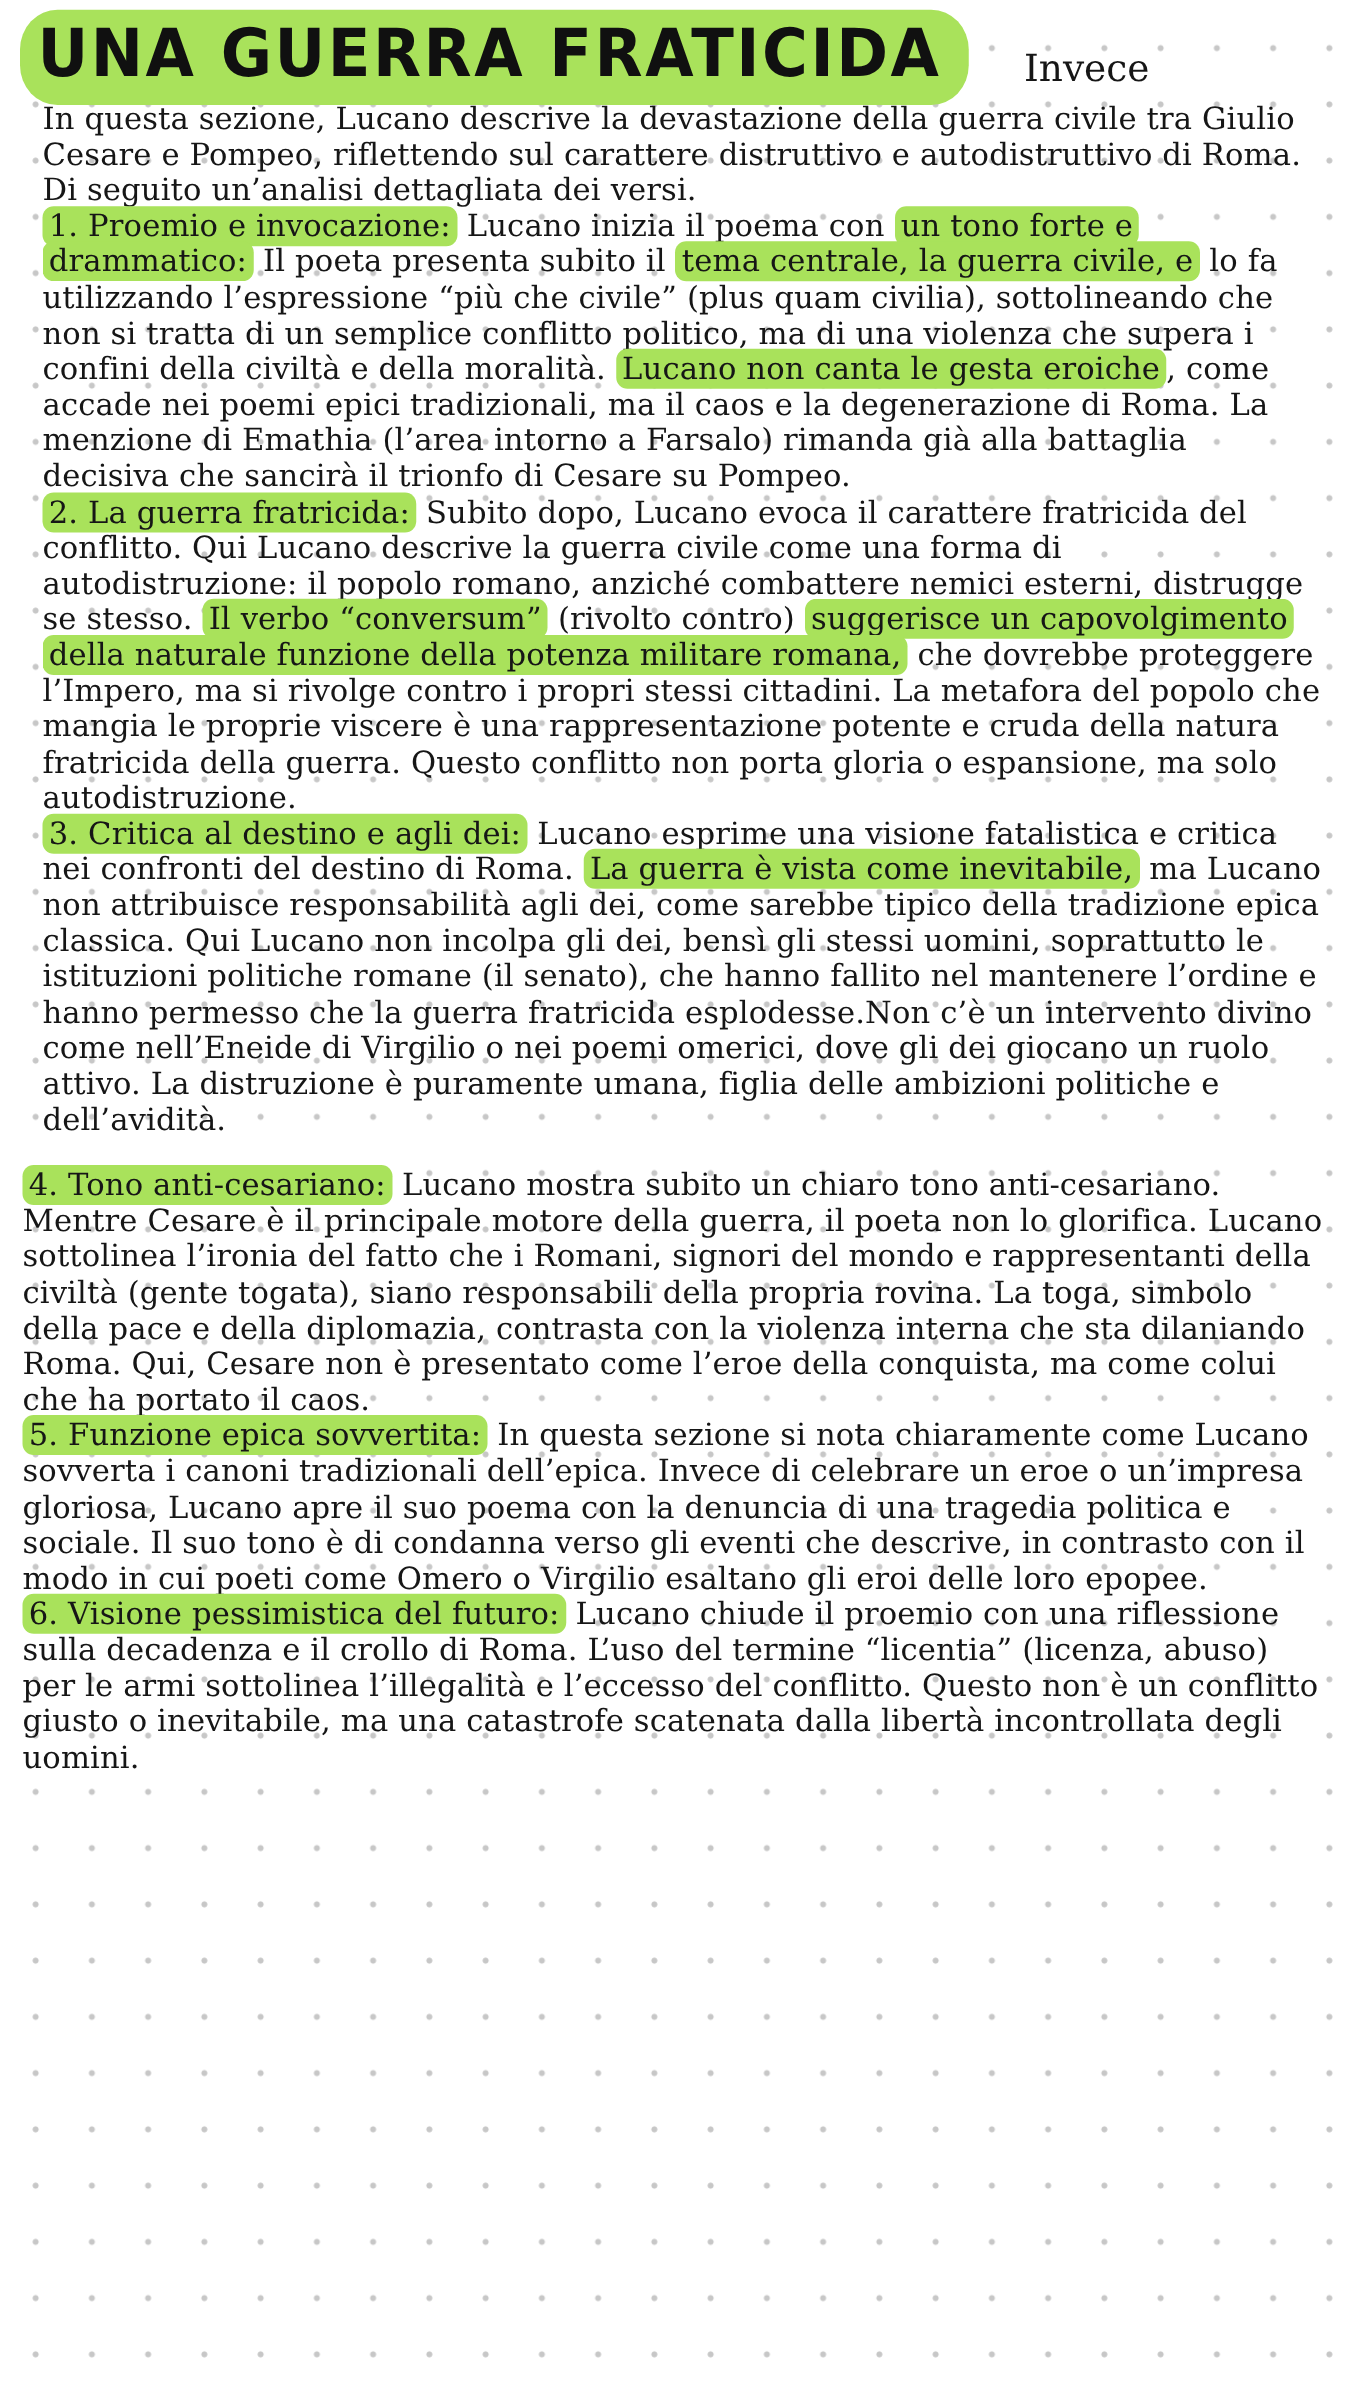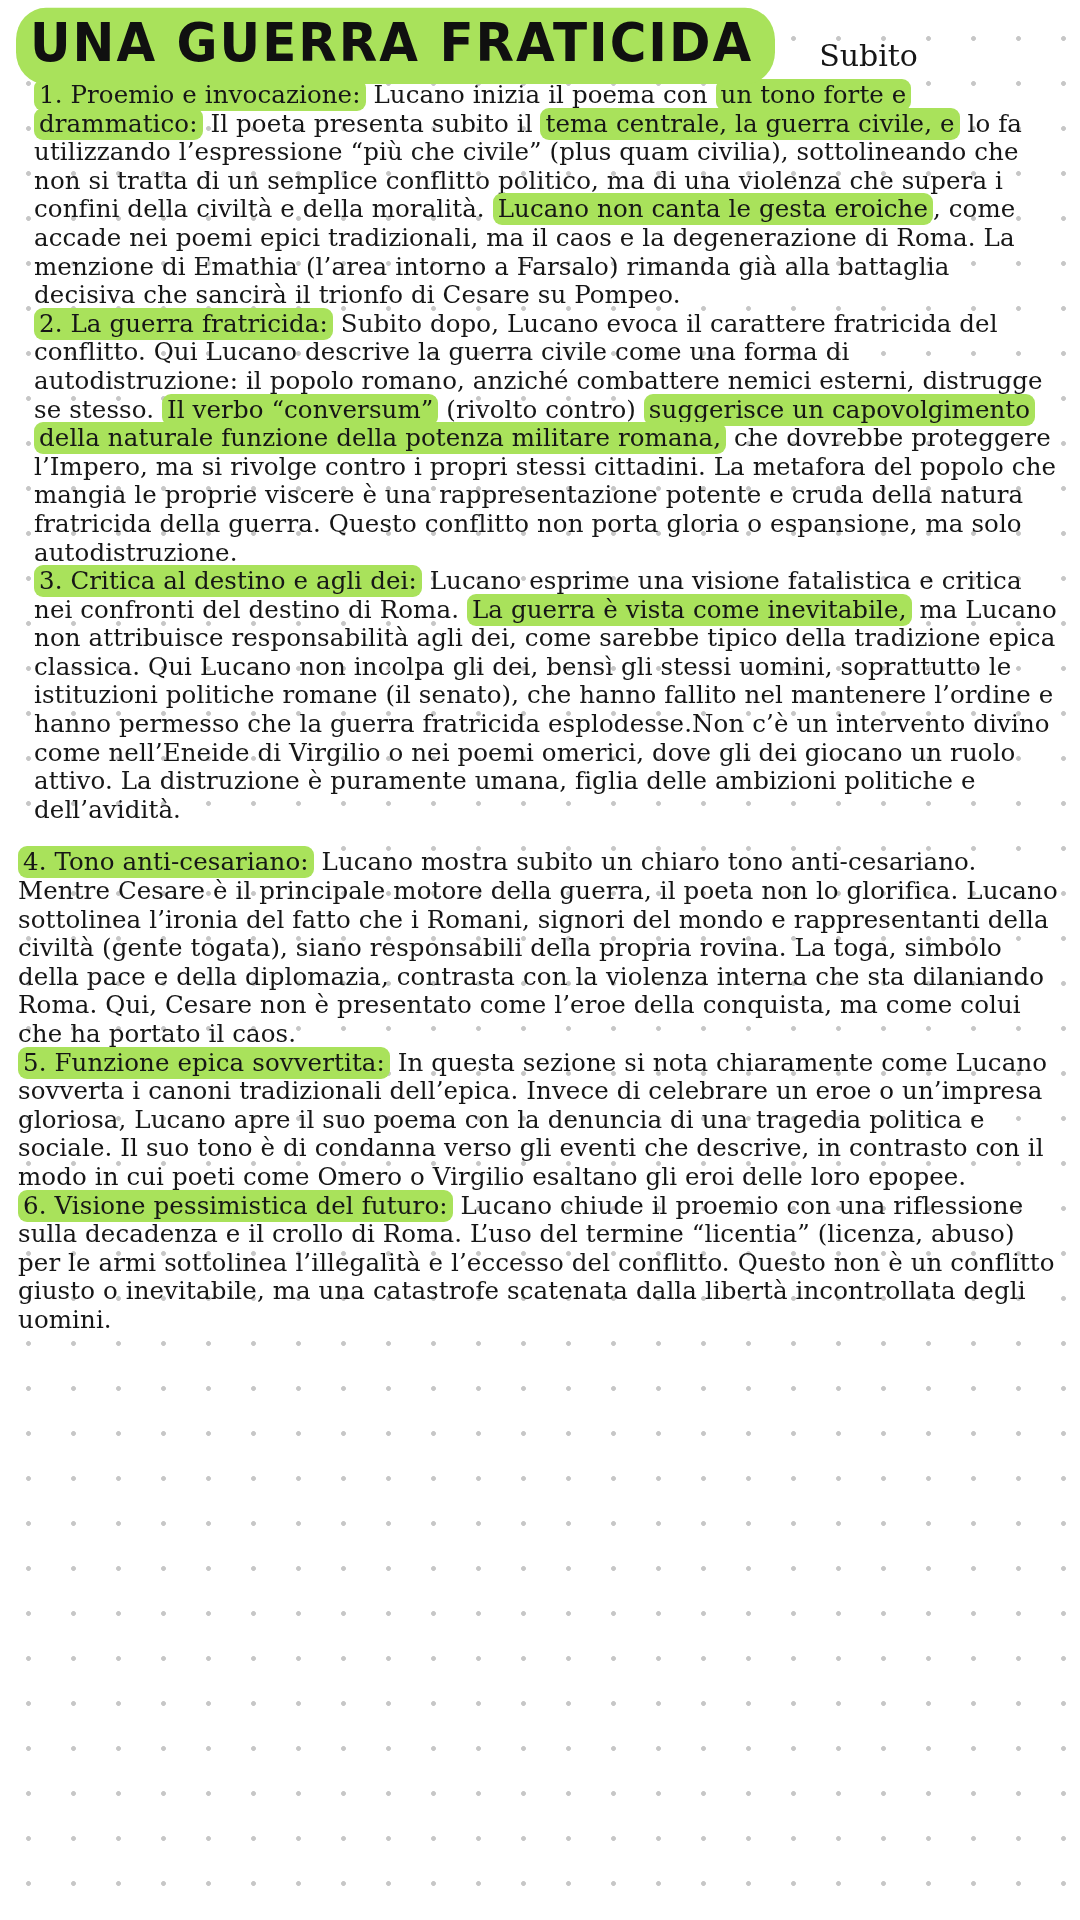--- a/index.html
+++ b/index.html
@@ -65,23 +65,24 @@
     text-align: right;
     -webkit-box-decoration-break: clone;
   }
 </style>
 </head>
 <body>
 
 <div class="page">
   <div class="header">
     <h1 class="title"><span class="pill">UNA GUERRA FRATICIDA</span></h1>
-    <div class="corner">Subito</div>
+    <div class="corner">Invece</div>
   </div>
 
+  <p class="para indent">In questa sezione, Lucano descrive la devastazione della guerra civile tra Giulio Cesare e Pompeo, riflettendo sul carattere distruttivo e autodistruttivo di Roma. Di seguito un’analisi dettagliata dei versi.</p>
 
   <div id="sections">
       <p class="para indent"><span class="hl">1. Proemio e invocazione:</span><span class="seg"> Lucano inizia il poema con </span><span class="hl">un tono forte e drammatico:</span><span class="seg"> Il poeta presenta subito il </span><span class="hl">tema centrale, la guerra civile, e</span><span class="seg"> lo fa utilizzando l’espressione “più che civile” (plus quam civilia), sottolineando che non si tratta di un semplice conflitto politico, ma di una violenza che supera i confini della civiltà e della moralità. </span><span class="hl">Lucano non canta le gesta eroiche</span><span class="seg">, come accade nei poemi epici tradizionali, ma il caos e la degenerazione di Roma. La menzione di Emathia (l’area intorno a Farsalo) rimanda già alla battaglia decisiva che sancirà il trionfo di Cesare su Pompeo.</span></p>
       <p class="para indent"><span class="hl">2. La guerra fratricida:</span><span class="seg"> Subito dopo, Lucano evoca il carattere fratricida del conflitto. Qui Lucano descrive la guerra civile come una forma di autodistruzione: il popolo romano, anziché combattere nemici esterni, distrugge se stesso. </span><span class="hl">Il verbo “conversum”</span><span class="seg"> (rivolto contro) </span><span class="hl">suggerisce un capovolgimento della naturale funzione della potenza militare romana,</span><span class="seg"> che dovrebbe proteggere l’Impero, ma si rivolge contro i propri stessi cittadini. La metafora del popolo che mangia le proprie viscere è una rappresentazione potente e cruda della natura fratricida della guerra. Questo conflitto non porta gloria o espansione, ma solo autodistruzione.</span></p>
       <p class="para indent"><span class="hl">3. Critica al destino e agli dei:</span><span class="seg"> Lucano esprime una visione fatalistica e critica nei confronti del destino di Roma. </span><span class="hl">La guerra è vista come inevitabile,</span><span class="seg"> ma Lucano non attribuisce responsabilità agli dei, come sarebbe tipico della tradizione epica classica. Qui Lucano non incolpa gli dei, bensì gli stessi uomini, soprattutto le istituzioni politiche romane (il senato), che hanno fallito nel mantenere l’ordine e hanno permesso che la guerra fratricida esplodesse.Non c’è un intervento divino come nell’Eneide di Virgilio o nei poemi omerici, dove gli dei giocano un ruolo attivo. La distruzione è puramente umana, figlia delle ambizioni politiche e dell’avidità.</span></p>
       <p class="para gap"><span class="hl">4. Tono anti-cesariano:</span><span class="seg"> Lucano mostra subito un chiaro tono anti-cesariano. Mentre Cesare è il principale motore della guerra, il poeta non lo glorifica. Lucano sottolinea l’ironia del fatto che i Romani, signori del mondo e rappresentanti della civiltà (gente togata), siano responsabili della propria rovina. La toga, simbolo della pace e della diplomazia, contrasta con la violenza interna che sta dilaniando Roma. Qui, Cesare non è presentato come l’eroe della conquista, ma come colui che ha portato il caos.</span></p>
       <p class="para"><span class="hl">5. Funzione epica sovvertita:</span><span class="seg"> In questa sezione si nota chiaramente come Lucano sovverta i canoni tradizionali dell’epica. Invece di celebrare un eroe o un’impresa gloriosa, Lucano apre il suo poema con la denuncia di una tragedia politica e sociale. Il suo tono è di condanna verso gli eventi che descrive, in contrasto con il modo in cui poeti come Omero o Virgilio esaltano gli eroi delle loro epopee.</span></p>
       <p class="para"><span class="hl">6. Visione pessimistica del futuro:</span><span class="seg"> Lucano chiude il proemio con una riflessione sulla decadenza e il crollo di Roma. L’uso del termine “licentia” (licenza, abuso) per le armi sottolinea l’illegalità e l’eccesso del conflitto. Questo non è un conflitto giusto o inevitabile, ma una catastrofe scatenata dalla libertà incontrollata degli uomini.</span></p>
     </div>
 </div>

